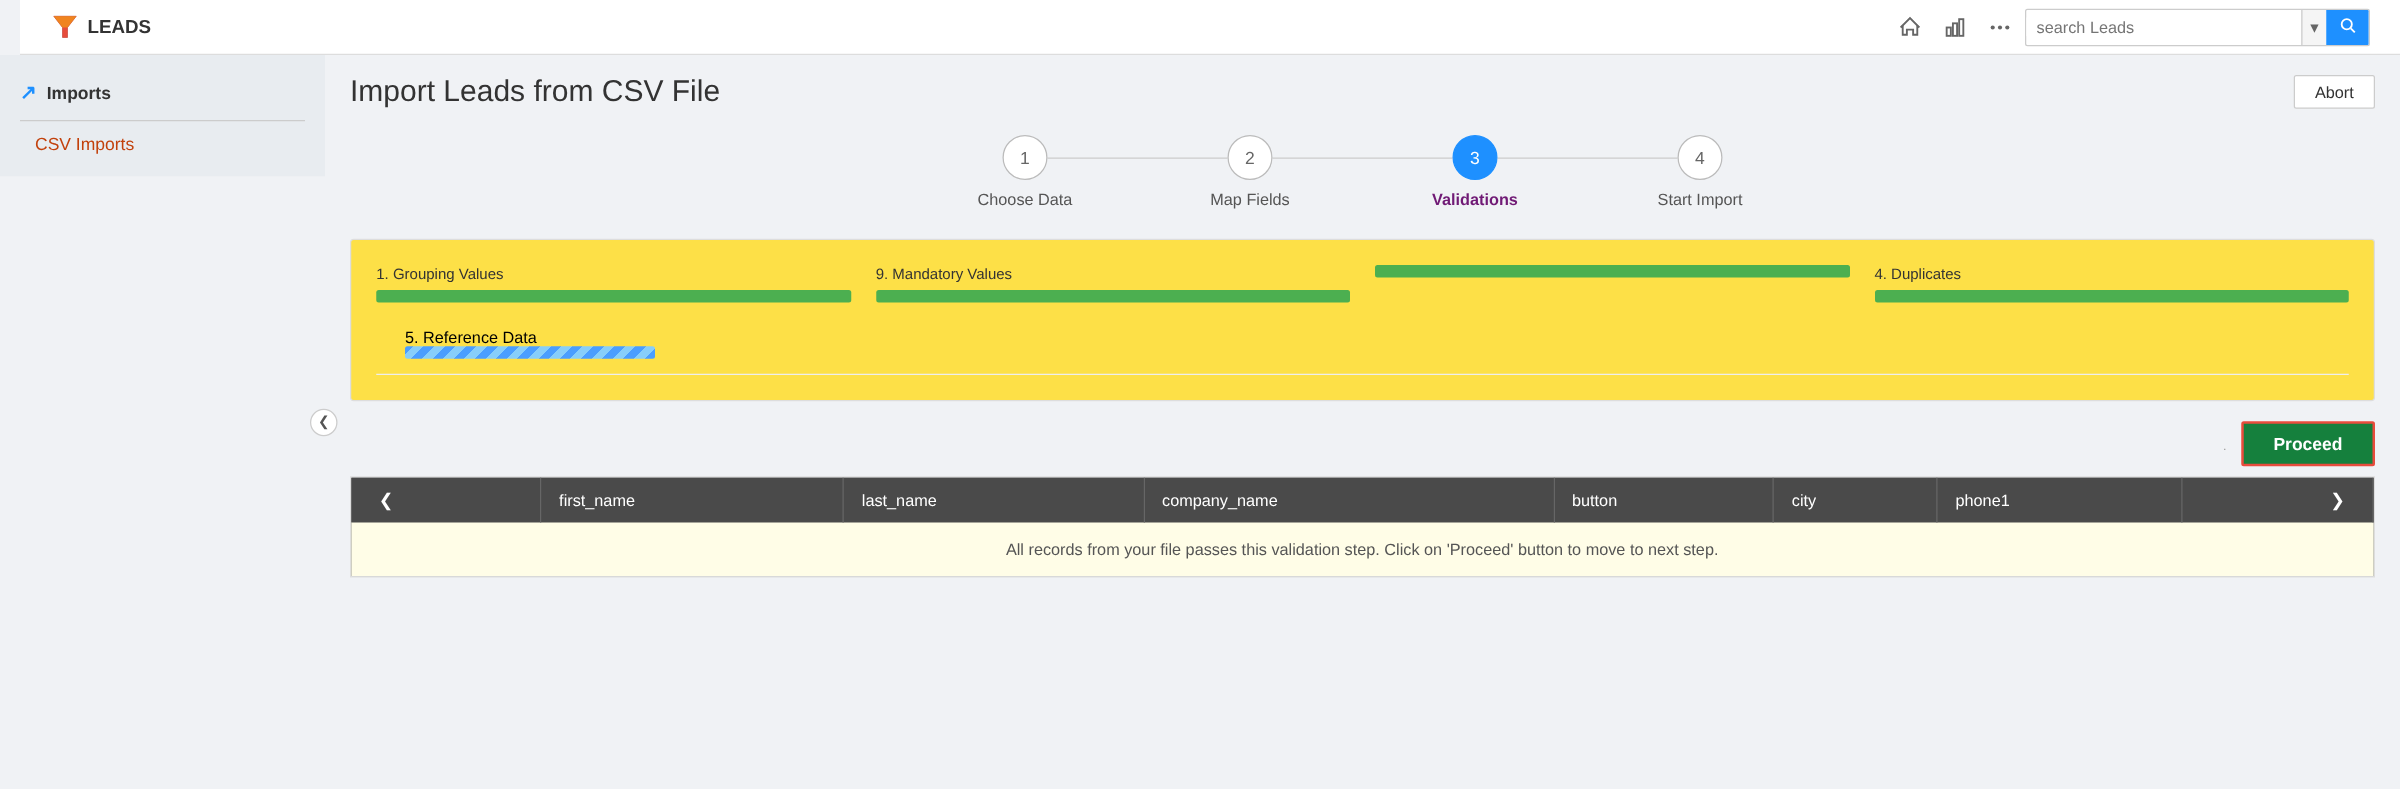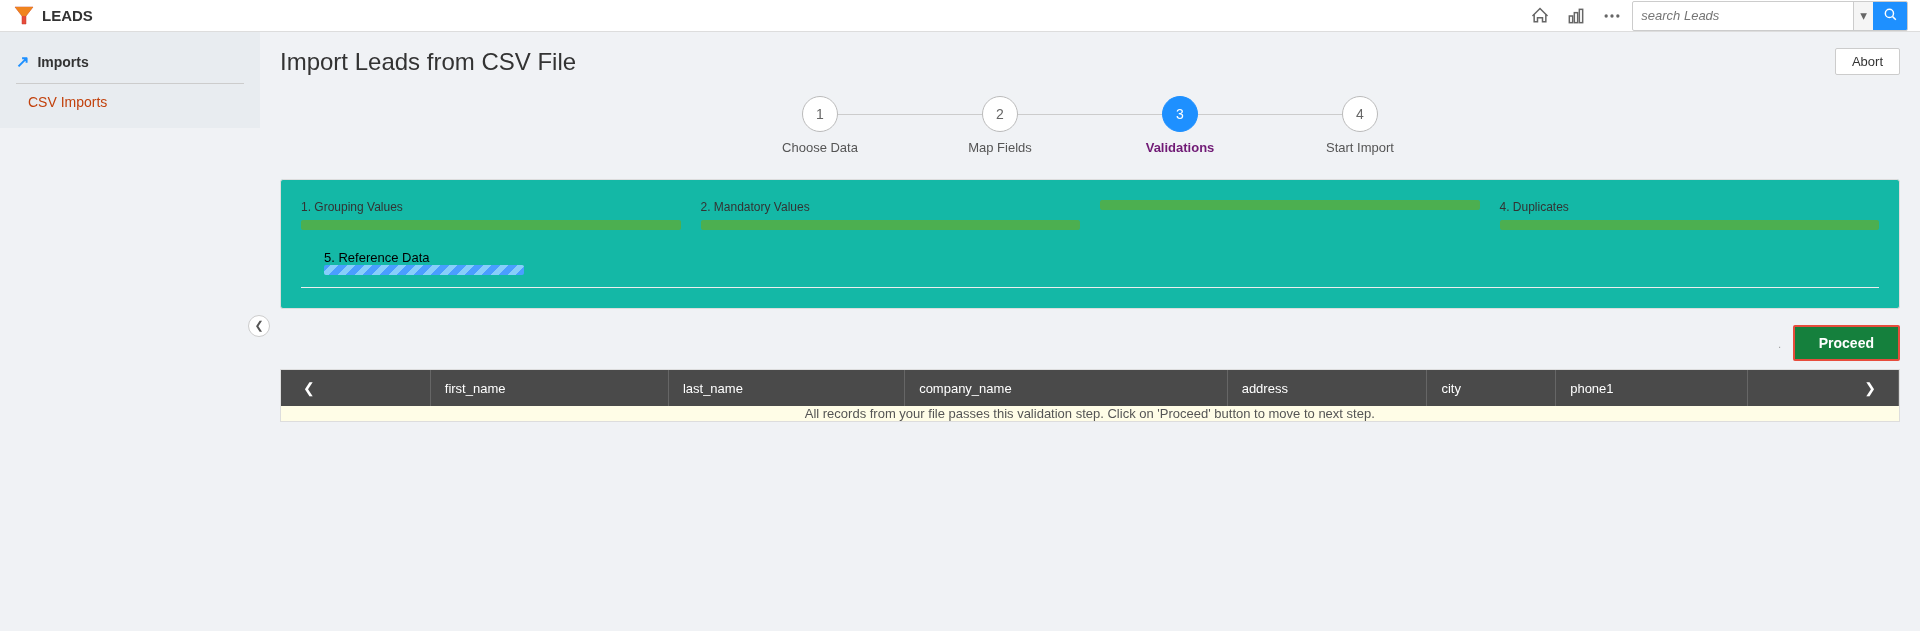--- a/index.html
+++ b/index.html
@@ -3,24 +3,25 @@
   <meta charset="utf-8">
   <style>
     * { box-sizing: border-box; margin: 0; padding: 0; }
     body { font-family: Arial, sans-serif; background: #f0f2f5; font-size: 13px; }
 
     
     .navbar {
       display: flex;
       align-items: center;
       background: #fff;
-      height: 32px;
-      padding: 0 12px;
+      height: 44px;
+      padding: 0 24px;
       border-bottom: 1px solid #ddd;
       gap: 10px;
+      margin-left: 16px;
     }
     .navbar-logo {
       display: flex;
       align-items: center;
       gap: 6px;
       font-weight: bold;
       font-size: 15px;
       color: #333;
     }
     .funnel-icon {
@@ -50,21 +51,20 @@
       overflow: hidden;
       height: 30px;
     }
     .search-input {
       border: none;
       outline: none;
       padding: 0 8px;
       width: 220px;
       font-size: 13px;
       color: #8b5cf6;
-      font-style: italic;
     }
     .search-dropdown-btn {
       background: #f5f5f5;
       border: none;
       border-left: 1px solid #ccc;
       cursor: pointer;
       padding: 0 6px;
       height: 100%;
       color: #666;
     }
@@ -212,21 +212,21 @@
       top: 18px;
       left: calc(50% + 18px);
       width: calc(100% - 36px);
       height: 1px;
       background: #ccc;
       z-index: 1;
     }
 
     
     .validations-card {
-      background: #14b8a6;
+      background: #fde047;
       border: 1px solid #ddd;
       border-radius: 3px;
       padding: 20px;
       margin-bottom: 16px;
     }
     .validation-grid {
       display: grid;
       grid-template-columns: 1fr 1fr 1fr 1fr;
       gap: 20px;
       margin-bottom: 20px;
@@ -302,21 +302,21 @@
     }
     .table-wrapper {
       overflow: hidden;
       border: 1px solid #ddd;
     }
 
     
     .message-row {
       background: #fffde7;
       text-align: center;
-      padding: 0;
+      padding: 14px;
       font-size: 13px;
       color: #555;
     }
 
     
     .sidebar-wrapper {
       position: relative;
     }
   </style>
 </head>
@@ -418,21 +418,21 @@
       </div>
     </div>
 
     <div class="validations-card">
       <div class="validation-grid">
         <div class="validation-item">
           <label>1. Grouping Values</label>
           <div class="progress-bar-green"></div>
         </div>
         <div class="validation-item">
-          <label>2. Mandatory Values</label>
+          <label>9. Mandatory Values</label>
           <div class="progress-bar-green"></div>
         </div>
         <div class="validation-item">
           <div class="progress-bar-green"></div>
         </div>
         <div class="validation-item">
           <label>4. Duplicates</label>
           <div class="progress-bar-green"></div>
         </div>
       </div>
@@ -451,21 +451,21 @@
     <div class="table-wrapper">
       <table class="data-table">
         <thead>
           <tr>
             <th>
               <button class="table-nav-btn">❮</button>
             </th>
             <th>first_name</th>
             <th>last_name</th>
             <th>company_name</th>
-            <th>address</th>
+            <th>button</th>
             <th>city</th>
             <th>phone1</th>
             <th style="text-align:right;">
               <button class="table-nav-btn">❯</button>
             </th>
           </tr>
         </thead>
         <tbody>
           <tr>
             <td colspan="8" class="message-row">

